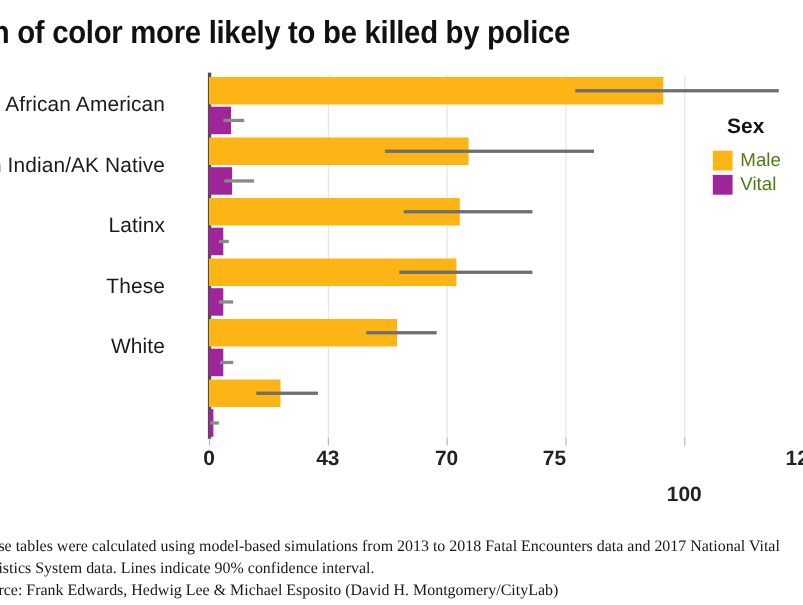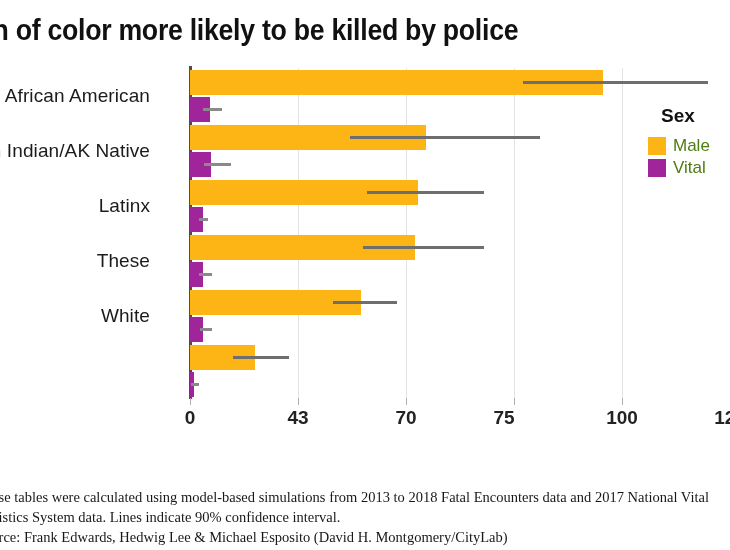--- a/index.html
+++ b/index.html
@@ -186,21 +186,21 @@
       <div class="tick-mark" style="left: 108px;"></div>
       <div class="tick-label" style="left: 108px;">43</div>
       <div class="gridline" style="left: 216px;"></div>
       <div class="tick-mark" style="left: 216px;"></div>
       <div class="tick-label" style="left: 216px;">70</div>
       <div class="gridline" style="left: 324px;"></div>
       <div class="tick-mark" style="left: 324px;"></div>
       <div class="tick-label" style="left: 314px;">75</div>
       <div class="gridline" style="left: 432px;"></div>
       <div class="tick-mark" style="left: 432px;"></div>
-      <div class="tick-label" style="left: 432px;">100</div>
+      <div class="tick-label" style="left: 432px; margin-top: 32px;">100</div>
       <div class="tick-label" style="left: 540px;">125</div>
       <div class="bar male" title="African American — Male: 95.5" style="top: 1.5px; width: 412.56px; background: rgb(253, 181, 21);"></div>
       <div class="ci-line male" style="left: 332.64px; width: 185.76px; top: 13px;"></div>
       <div class="bar female" title="African American — Female: 4.6" style="top: 28.5px; width: 19.872px; background: rgb(160, 37, 155);"></div>
       <div class="ci-line female" style="left: 12.96px; width: 19.44px; top: 40px;"></div>
       <div class="bar male" title="American Indian/AK Native — Male: 54.7" style="top: 56.5px; width: 236.304px; background: rgb(253, 181, 21);"></div>
       <div class="ci-line male" style="left: 159.84px; width: 190.08px; top: 68px;"></div>
       <div class="bar female" title="American Indian/AK Native — Female: 4.9" style="top: 83.5px; width: 21.168px; background: rgb(160, 37, 155);"></div>
       <div class="ci-line female" style="left: 13.824px; width: 27.216px; top: 95px;"></div>
       <div class="bar male" title="Latinx — Male: 52.8" style="top: 111.5px; width: 228.096px; background: rgb(253, 181, 21);"></div>

